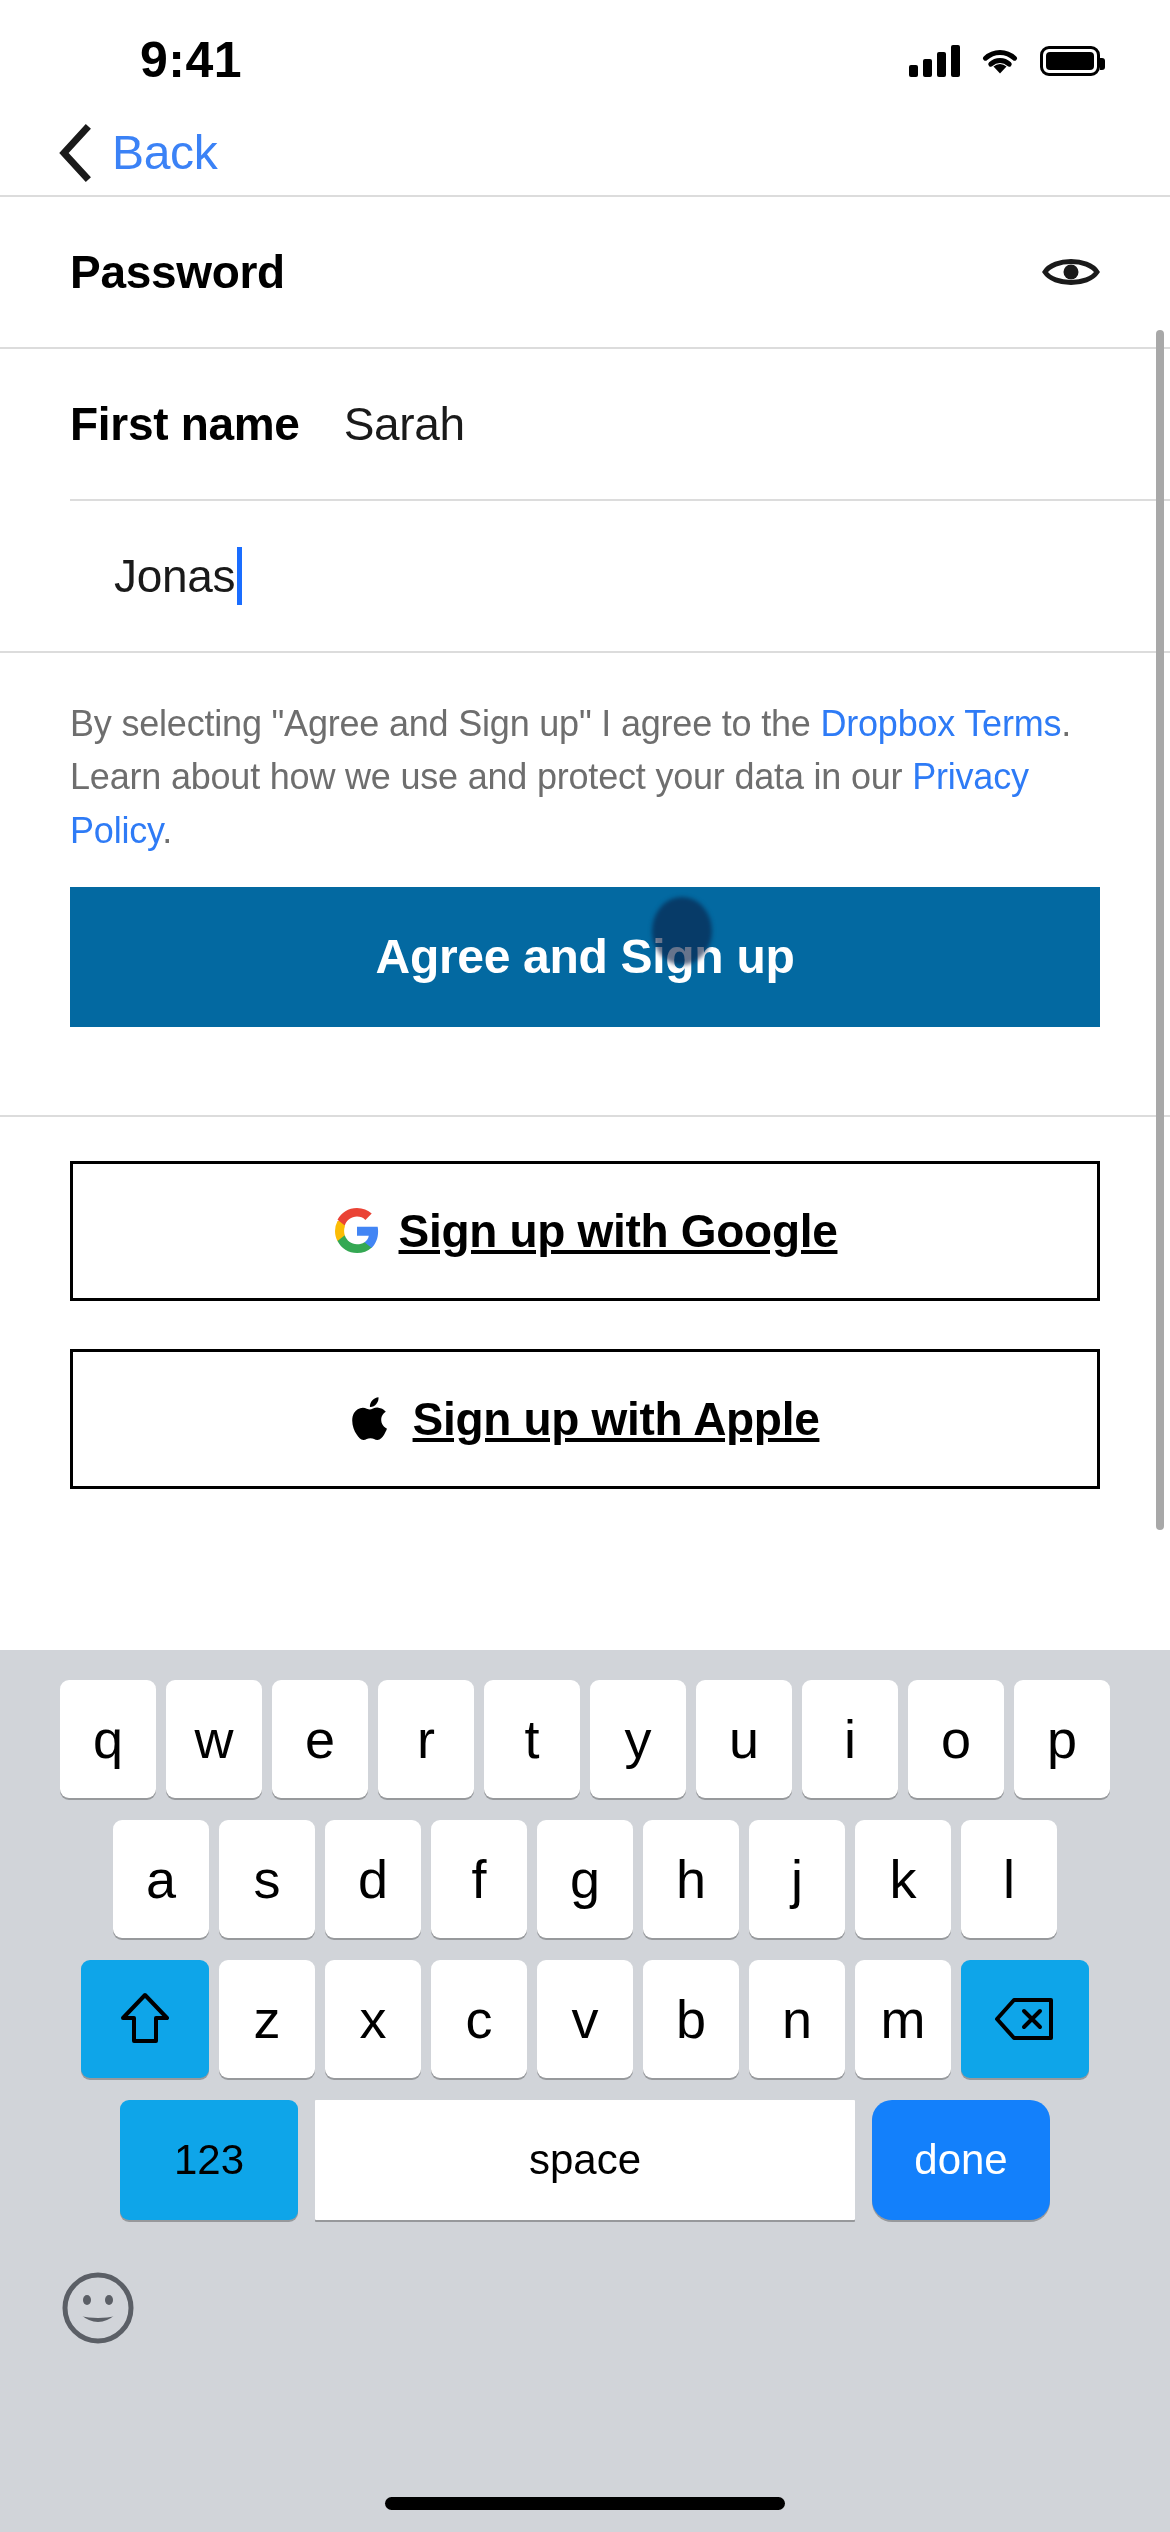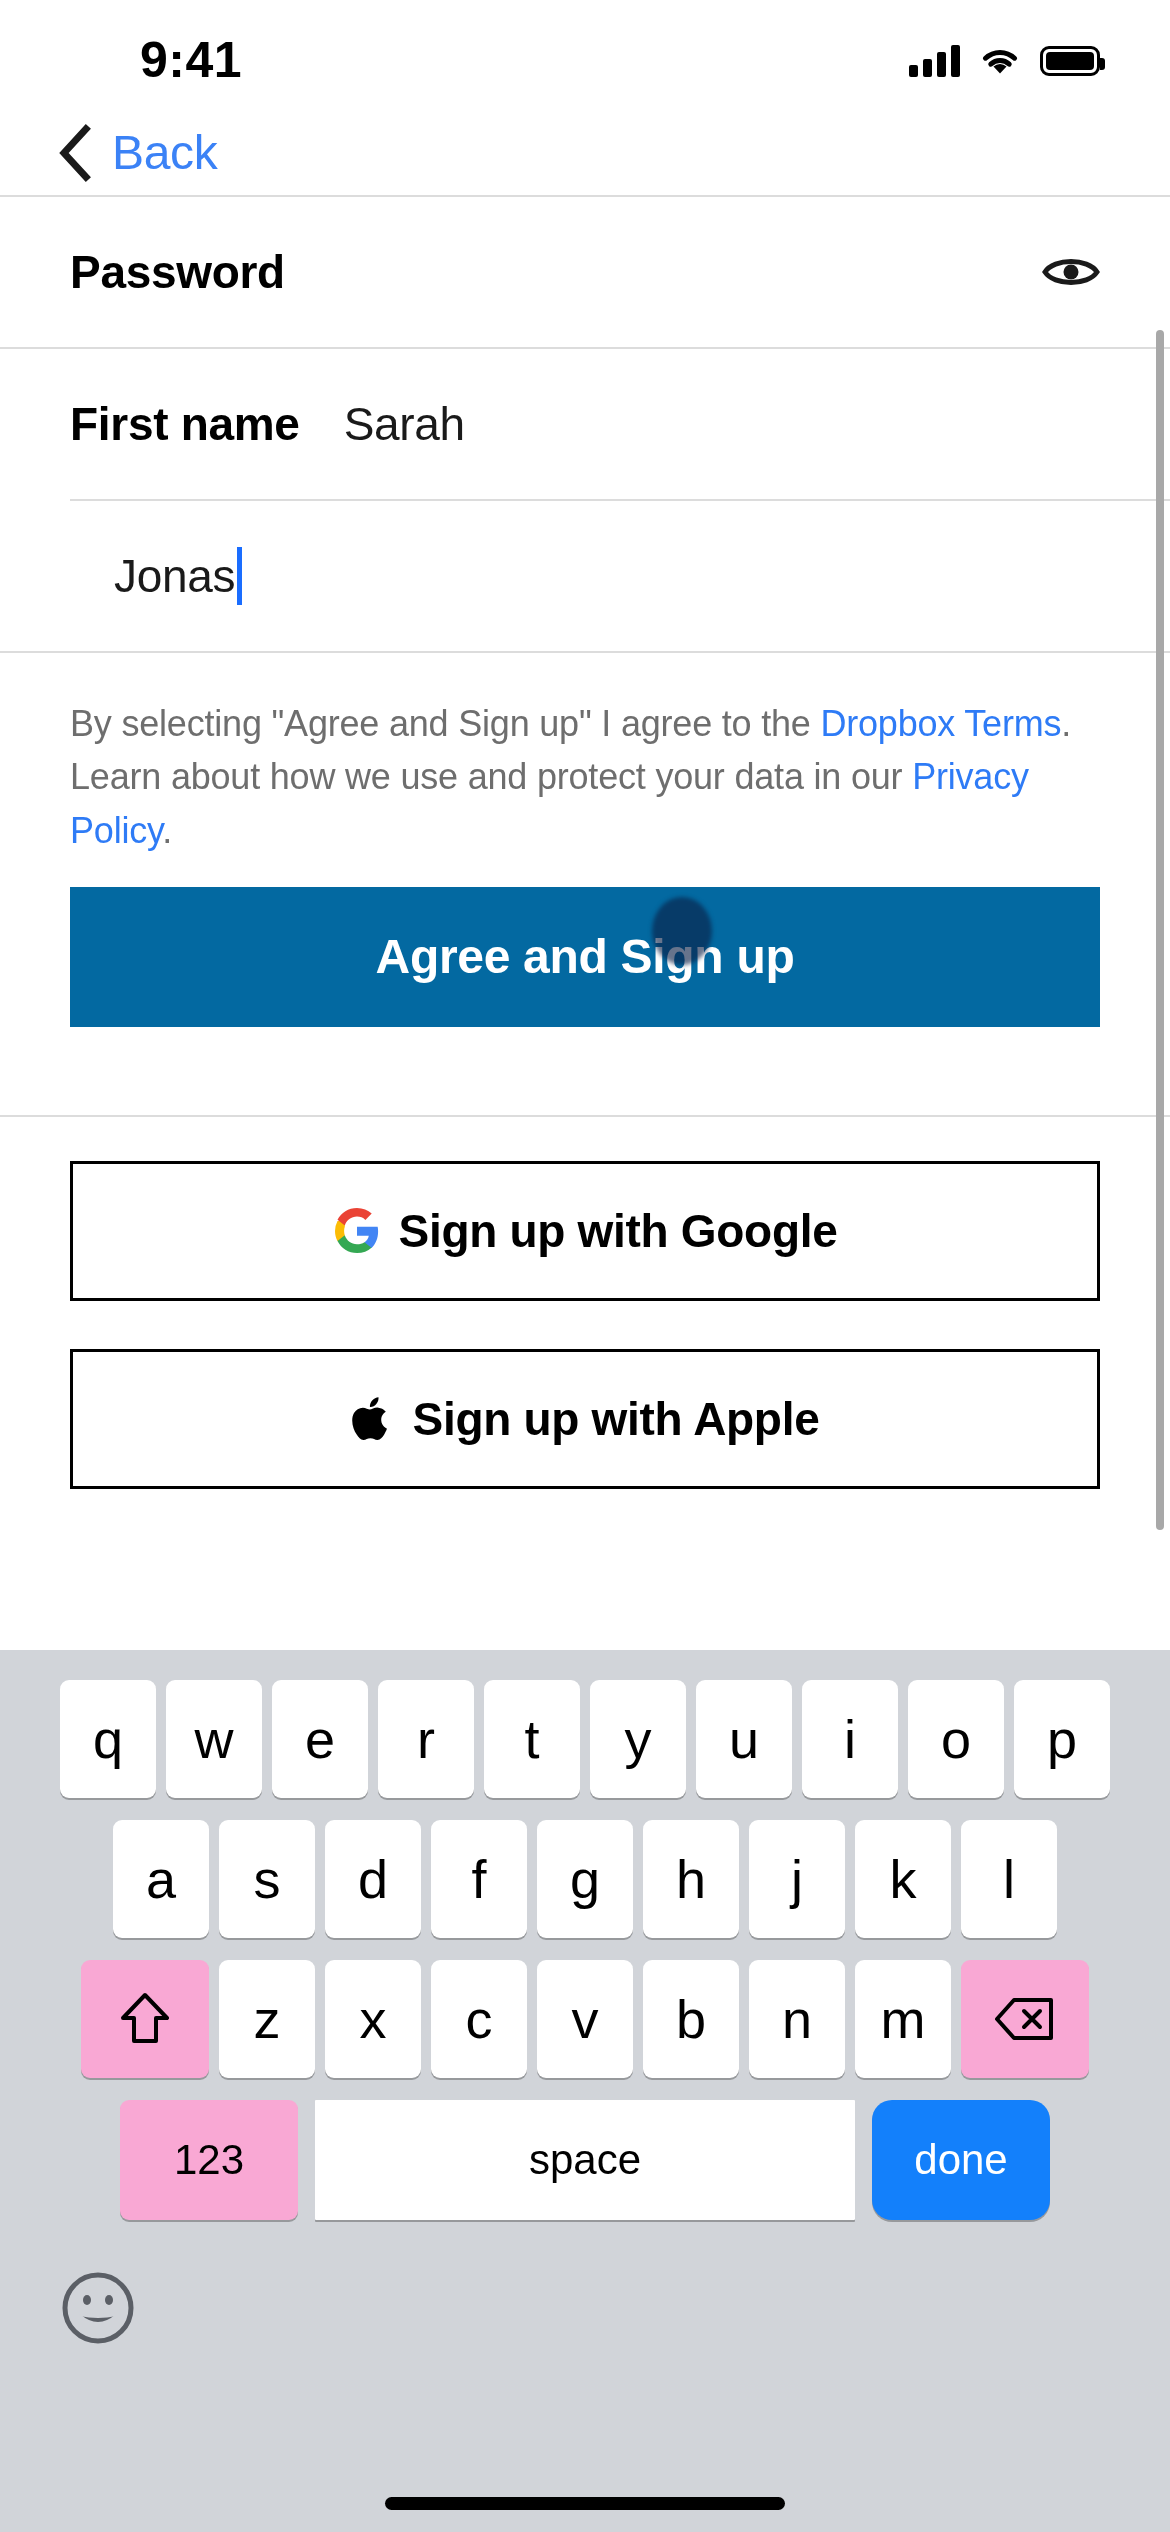--- a/index.html
+++ b/index.html
@@ -224,20 +224,21 @@
     height: 140px;
     border: 3px solid #000;
     background: #fff;
     display: flex;
     align-items: center;
     justify-content: center;
     gap: 18px;
     box-sizing: border-box;
     cursor: pointer;
     margin-bottom: 48px;
+    text-decoration: underline;
   }
   .social-label {
     font-size: 46px;
     font-weight: 700;
     color: #000;
     letter-spacing: -0.3px;
   }
 
   
   .scrollbar {
@@ -278,21 +279,21 @@
     font-weight: 400;
     cursor: pointer;
     user-select: none;
   }
   .key-letter {
     width: 96px;
     height: 118px;
     margin: 0 5px;
   }
   .key-mod {
-    background: #f9a8d4;
+    background: #0ea5e9;
     border-radius: 9px;
     box-shadow: 0 2px 0 rgba(0,0,0,0.28);
     display: flex;
     align-items: center;
     justify-content: center;
     cursor: pointer;
     user-select: none;
   }
   .key-shift { width: 128px; height: 118px; margin: 0 5px 0 10px; }
   .key-back  { width: 128px; height: 118px; margin: 0 10px 0 5px; }

